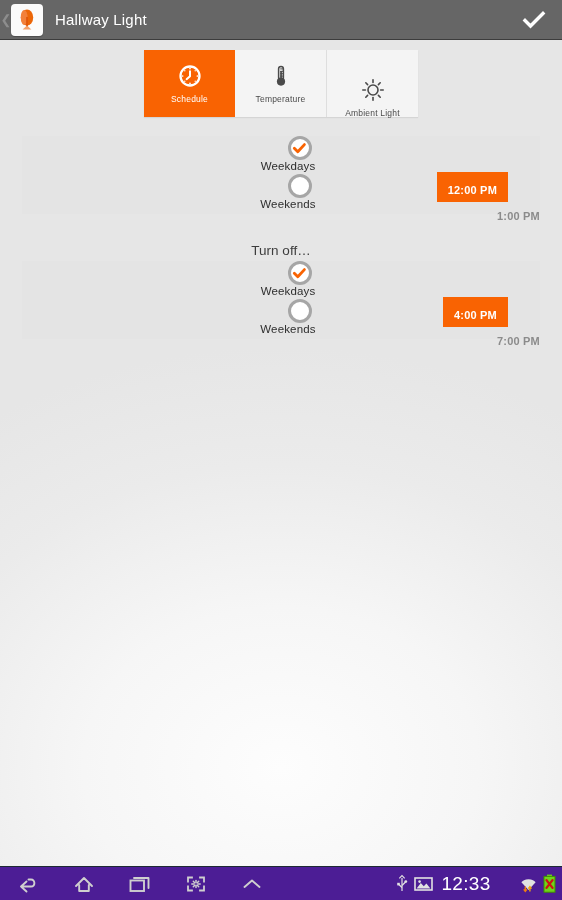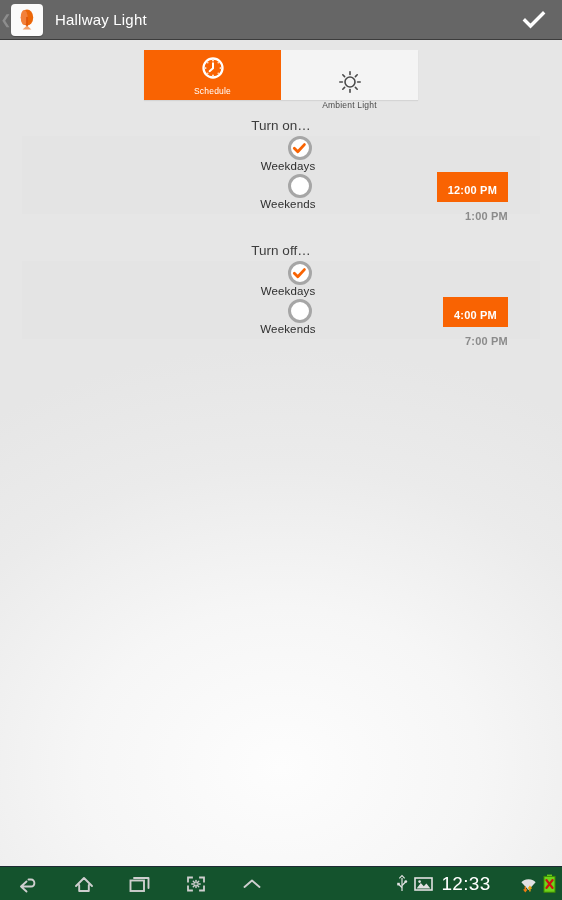--- a/index.html
+++ b/index.html
@@ -57,21 +57,21 @@
     top: 40px; left: 0;
     width: 562px; height: 826px;
     background:
       radial-gradient(ellipse 520px 420px at 50% 88%, #fdfdfd 0%, #f6f6f6 38%, #ebebeb 72%, #e6e6e6 100%);
   }
 
   
   #tabbar {
     position: absolute;
     left: 144px; top: 10px;
-    width: 274px; height: 50px;
+    width: 274px; height: 67px;
     display: flex;
     background: #f4f4f4;
     box-shadow: 0 1px 1px rgba(0,0,0,.07);
   }
   .tab {
     flex: 1 1 0;
     position: relative;
     display: flex; flex-direction: column;
     align-items: center; justify-content: center;
     background: #f4f4f4;
@@ -128,39 +128,38 @@
     display: flex; align-items: center; justify-content: center;
   }
   .row-label {
     margin-left: 14px;
     font-size: 11.5px;
     color: #2e2e2e;
     letter-spacing: .15px;
   }
   .row-time {
     margin-left: auto;
-    margin-right: 32px;
     font-size: 11px;
     color: #8b8b8b;
     font-weight: bold;
     letter-spacing: .2px;
   }
   .row-time.badge {
     background: #f96302;
     color: #ffffff;
     padding: 13px 11px 6px 11px;
     margin-right: 32px;
     line-height: 1;
   }
 
   
   #navbar {
     position: absolute; left: 0; top: 866px;
     width: 562px; height: 34px;
-    background: #14532d;
+    background: #4c1d95;
     border-top: 1px solid #1d2a33;
     display: flex; align-items: center;
   }
   .nav-btn {
     width: 56px; height: 34px;
     display: flex; align-items: center; justify-content: center;
     cursor: pointer;
   }
   #nav-spacer { flex: 1 1 auto; }
   #statusarea {
@@ -226,20 +225,34 @@
             <circle cx="5.6" cy="13" r="0.85" fill="#ffffff"></circle>
             <circle cx="18.2" cy="7.8" r="0.7" fill="#ffffff"></circle>
             <circle cx="18.2" cy="18.2" r="0.7" fill="#ffffff"></circle>
             <circle cx="7.8" cy="18.2" r="0.7" fill="#ffffff"></circle>
             <circle cx="7.8" cy="7.8" r="0.7" fill="#ffffff"></circle>
           </svg>
         </span>
         <span class="tab-label">Schedule</span>
       </div>
 
+      <div class="tab">
+        <span class="tab-icon">
+          <svg width="26" height="26" viewBox="0 0 26 26" aria-hidden="true">
+            <rect x="10.6" y="3.4" width="4.8" height="13.4" rx="2.4" fill="none" stroke="#4a4a4a" stroke-width="1.5"></rect>
+            <circle cx="13" cy="18.6" r="4.1" fill="#4a4a4a"></circle>
+            <rect x="12.2" y="8" width="1.7" height="10.6" fill="#4a4a4a"></rect>
+            <rect x="12.2" y="5.4" width="2.9" height="1" fill="#4a4a4a"></rect>
+            <rect x="12.2" y="7.8" width="2.9" height="1" fill="#4a4a4a"></rect>
+            <rect x="12.2" y="10.2" width="2.9" height="1" fill="#4a4a4a"></rect>
+            <rect x="12.2" y="12.6" width="2.9" height="1" fill="#4a4a4a"></rect>
+          </svg>
+        </span>
+        <span class="tab-label">Temperature</span>
+      </div>
 
       <div class="tab">
         <span class="tab-icon">
           <svg width="26" height="26" viewBox="0 0 26 26" aria-hidden="true">
             <g stroke="#4a4a4a" stroke-width="1.6" stroke-linecap="round" fill="none">
               <circle cx="13" cy="13" r="5"></circle>
               <line x1="13" y1="2.8" x2="13" y2="5.4"></line>
               <line x1="13" y1="20.6" x2="13" y2="23.2"></line>
               <line x1="2.8" y1="13" x2="5.4" y2="13"></line>
               <line x1="20.6" y1="13" x2="23.2" y2="13"></line>
@@ -247,21 +260,20 @@
               <line x1="18.4" y1="18.4" x2="20.2" y2="20.2"></line>
               <line x1="18.4" y1="7.6" x2="20.2" y2="5.8"></line>
               <line x1="5.8" y1="20.2" x2="7.6" y2="18.4"></line>
             </g>
           </svg>
         </span>
         <span class="tab-label">Ambient Light</span>
       </div>
     </div>
 
-    <div class="section-title" id="title-on">Turn on…</div>
 
     <div class="card" id="card-on">
 
       <div class="row r1">
         <span class="radio">
           <svg width="15" height="15" viewBox="0 0 15 15" aria-hidden="true">
             <path d="M2.3 7.2 L5.8 10.8 L12.4 3.6" stroke="#f96302" stroke-width="2.8" fill="none" stroke-linecap="round" stroke-linejoin="round"></path>
           </svg>
         </span>
         <span class="row-label">Weekdays</span>

